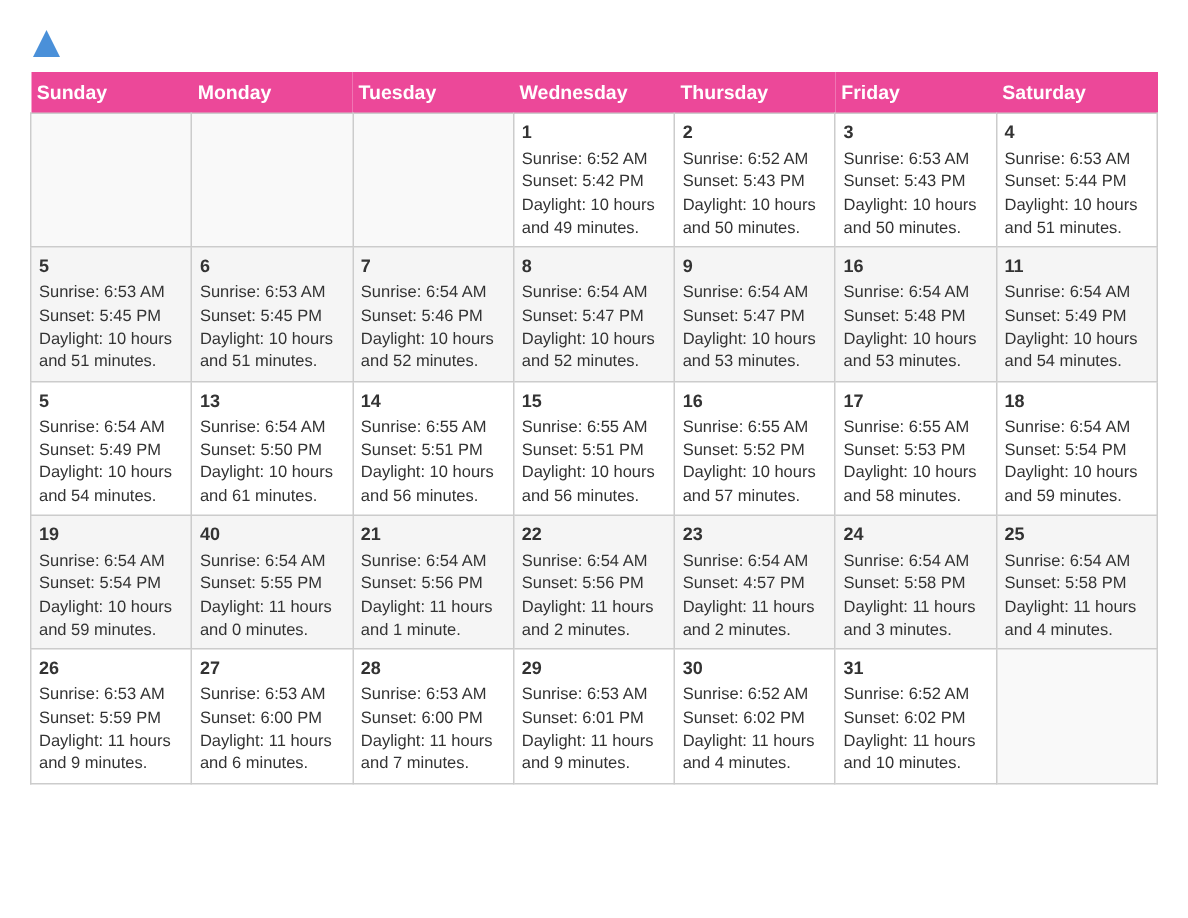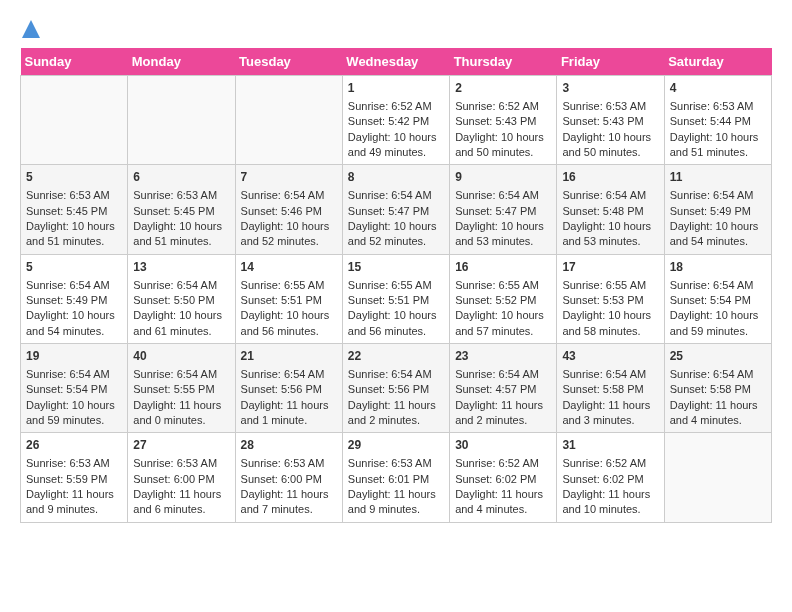--- a/index.html
+++ b/index.html
@@ -270,21 +270,21 @@
           <div>and 2 minutes.</div>
         </td>
         <td>
           <span class="day-num">23</span>
           <div>Sunrise: 6:54 AM</div>
           <div>Sunset: 4:57 PM</div>
           <div>Daylight: 11 hours</div>
           <div>and 2 minutes.</div>
         </td>
         <td>
-          <span class="day-num">43</span>
+          <span class="day-num">24</span>
           <div>Sunrise: 6:54 AM</div>
           <div>Sunset: 5:58 PM</div>
           <div>Daylight: 11 hours</div>
           <div>and 3 minutes.</div>
         </td>
         <td>
           <span class="day-num">25</span>
           <div>Sunrise: 6:54 AM</div>
           <div>Sunset: 5:58 PM</div>
           <div>Daylight: 11 hours</div>

